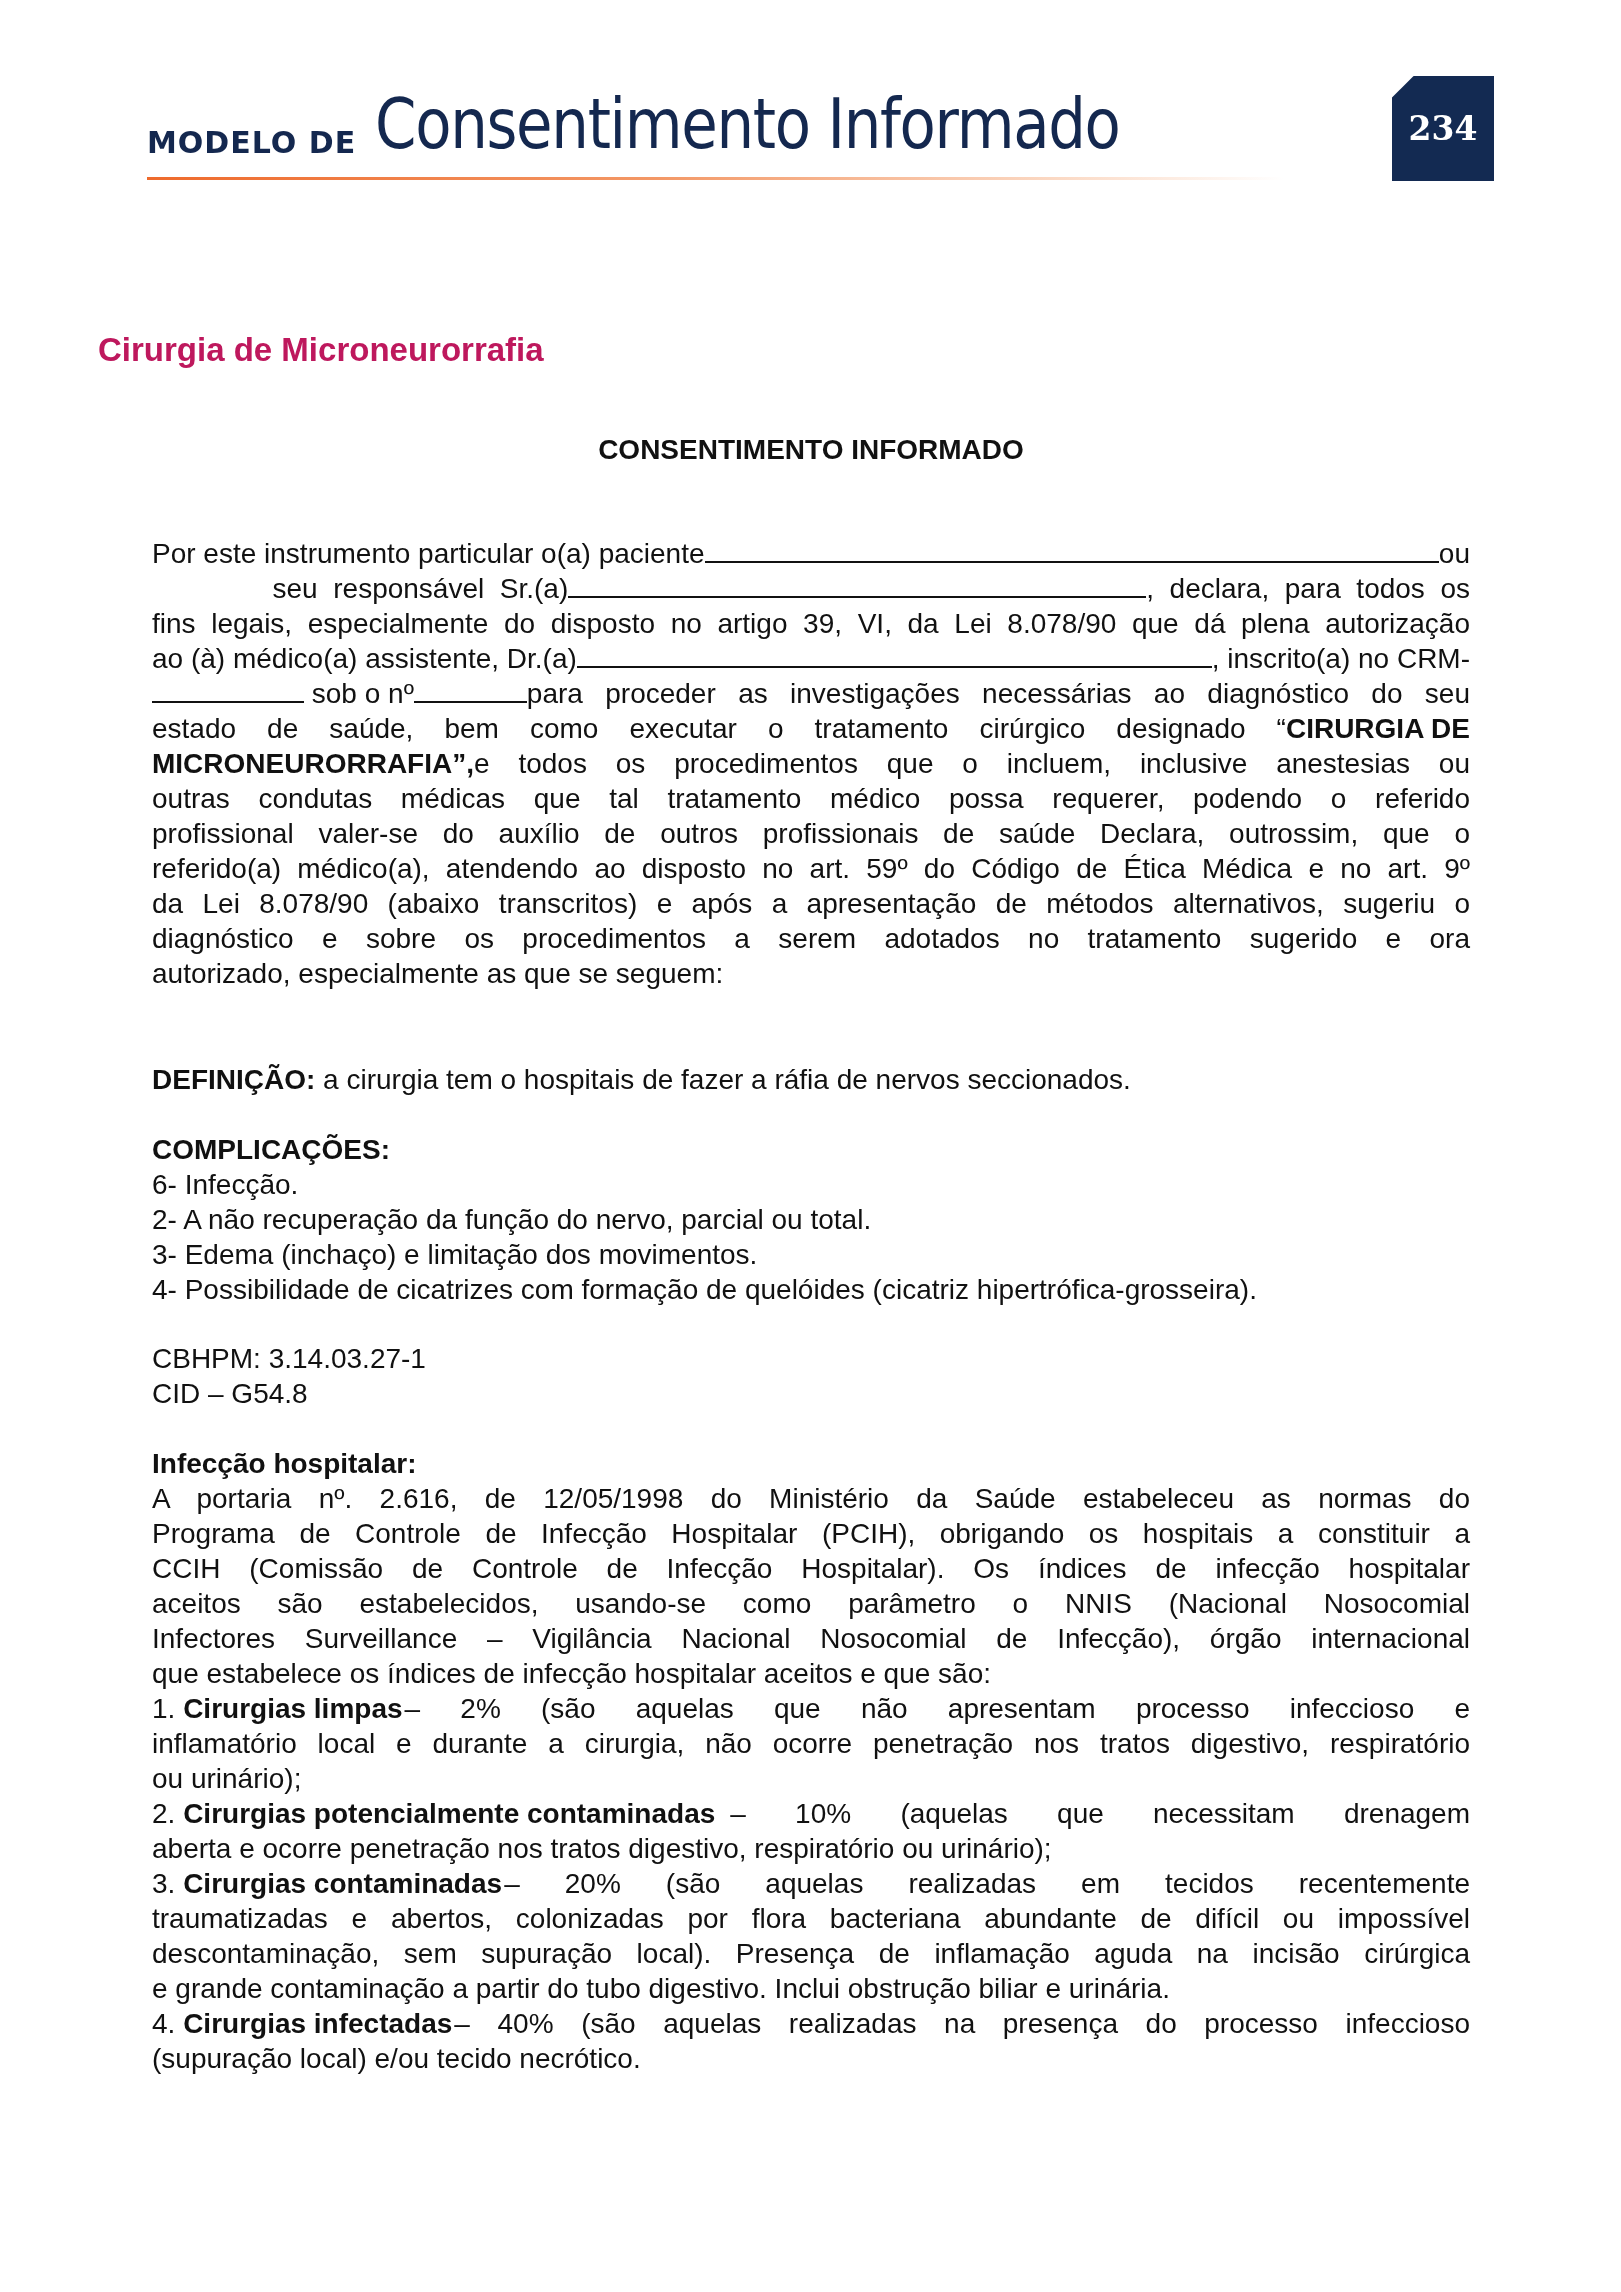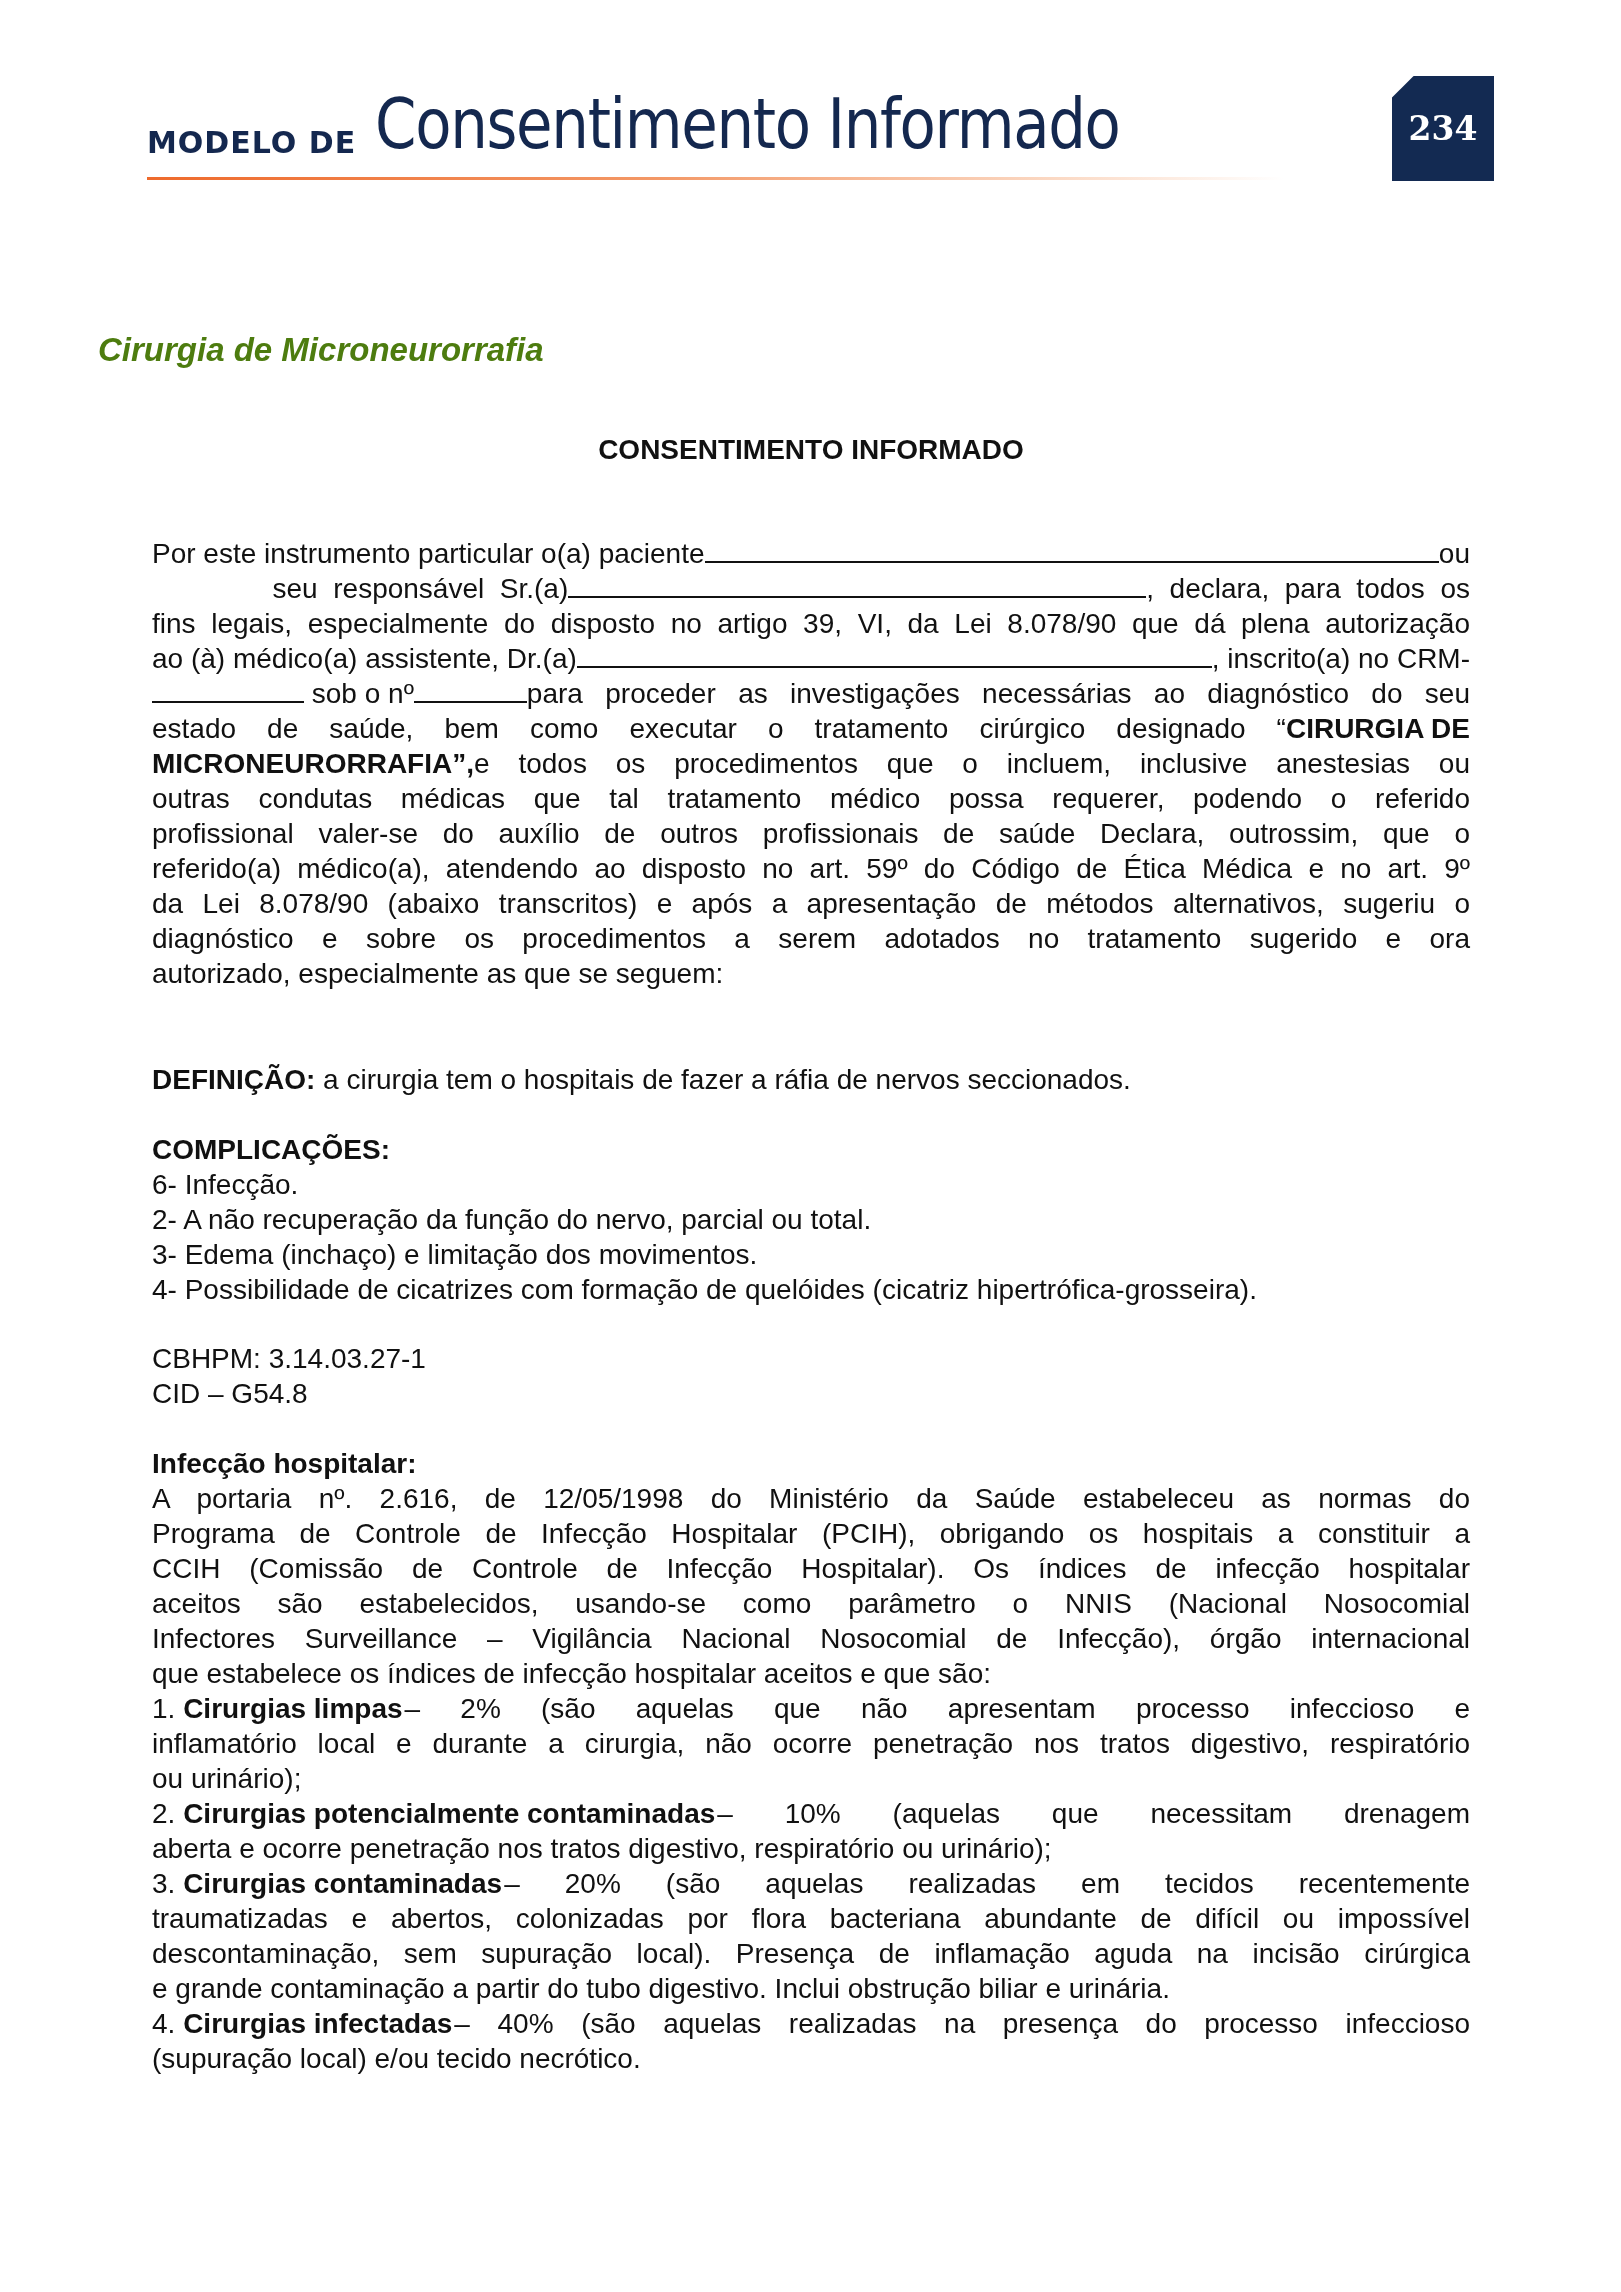--- a/index.html
+++ b/index.html
@@ -14,21 +14,21 @@
              font-size: 69px; color: #14284f; white-space: nowrap; letter-spacing: -1.5px;
              transform: scaleX(0.86); transform-origin: left top; line-height: 1; }
   .hdr-rule { left: 147px; top: 177px; width: 1137px; height: 2.9px;
               background: linear-gradient(to right, #ee6a2c 0%, #f39866 45%, #fbd9c4 80%, rgba(255,255,255,0) 100%); }
   .page-badge { left: 1392px; top: 76px; width: 102px; height: 105px; background: #132a52;
                 clip-path: polygon(21.6px 0, 100% 0, 100% 100%, 0 100%, 0 21.6px); display: flex;
                 align-items: center; justify-content: center; }
   .page-num { color: #ffffff; font-family: "DejaVu Serif", serif; font-weight: bold; font-size: 33px; }
 
   
-  .section-title { left: 98px; top: 331px; font-size: 33px; font-weight: bold; color: #4d7c0f; white-space: nowrap; font-style: italic; }
+  .section-title { left: 98px; top: 331px; font-size: 33px; font-weight: bold; color: #be185d; white-space: nowrap; }
   .doc-title { left: 152px; width: 1318px; top: 434px; text-align: center; font-size: 28px; font-weight: bold; color: #111; }
 
   
   .para { left: 152px; width: 1318px; font-size: 28px; line-height: 35px; color: #111; }
   .line { display: block; text-align: justify; text-align-last: justify; white-space: nowrap; height: 35px; overflow: visible; }
   .line.last { text-align-last: left; }
   .b { font-weight: bold; }
   .blank { display: inline-block; border-bottom: 2px solid #111; height: 21.6px; vertical-align: baseline; }
   .flex-line { display: flex; justify-content: flex-end; align-items: baseline; white-space: nowrap; height: 35px; }
   .flex-line > span { white-space: pre; }
@@ -115,21 +115,21 @@
     <span>1. </span>
     <span class="b">Cirurgias limpas</span>
     <span style="flex:1; text-align:justify; text-align-last:justify; white-space:normal; padding-left:2px;"> – 2% (são aquelas que não apresentam processo infeccioso e</span>
   </div>
   <span class="line">inflamatório local e durante a cirurgia, não ocorre penetração nos tratos digestivo, respiratório</span>
   <span class="line last">ou urinário);</span>
 
   <div class="flex-line">
     <span>2. </span>
     <span class="b">Cirurgias potencialmente contaminadas</span>
-    <span style="flex:1; text-align:justify; text-align-last:justify; white-space:normal; padding-left:2px;"> – 10% (aquelas que necessitam drenagem</span>
+    <span style="flex:1; text-align:justify; text-align-last:justify; white-space:normal; padding-left:2px;margin-left:13px;"> – 10% (aquelas que necessitam drenagem</span>
   </div>
   <span class="line last">aberta e ocorre penetração nos tratos digestivo, respiratório ou urinário);</span>
 
   <div class="flex-line">
     <span>3. </span>
     <span class="b">Cirurgias contaminadas</span>
     <span style="flex:1; text-align:justify; text-align-last:justify; white-space:normal; padding-left:2px;"> – 20% (são aquelas realizadas em tecidos recentemente</span>
   </div>
   <span class="line">traumatizadas e abertos, colonizadas por flora bacteriana abundante de difícil ou impossível</span>
   <span class="line">descontaminação, sem supuração local). Presença de inflamação aguda na incisão cirúrgica</span>

